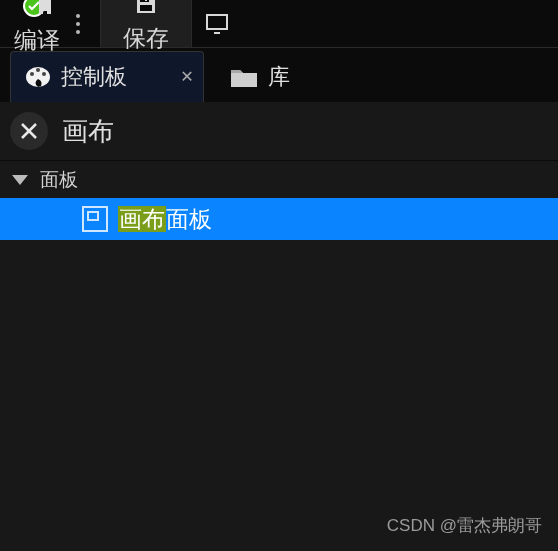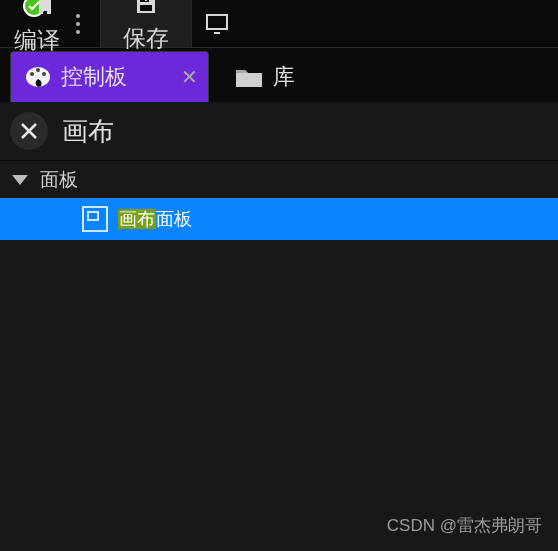--- a/index.html
+++ b/index.html
@@ -72,25 +72,26 @@
     .tab {
       display: flex;
       align-items: center;
       gap: 10px;
       padding: 10px 14px;
       font-size: 22px;
       color: #e0e0e0;
       cursor: pointer;
     }
     .tab.active {
-      background: #6d28d9;
+      background: #0f172a;
       border: 1px solid #333;
       border-bottom: none;
       border-radius: 4px 4px 0 0;
       padding-right: 10px;
+      font-family: Liberation Mono, monospace;
     }
     .tab-close {
       margin-left: 44px;
       color: #aaa;
       font-size: 20px;
       cursor: pointer;
       line-height: 1;
     }
     .search-row {
       height: 58px;
@@ -140,21 +141,21 @@
       border-top: 10px solid #bbb;
       cursor: pointer;
     }
     .tree-item {
       height: 42px;
       background: #0a84ff;
       display: flex;
       align-items: center;
       gap: 10px;
       padding-left: 82px;
-      font-size: 18px;
+      font-size: 23px;
       color: #fff;
       cursor: pointer;
     }
     .panel-icon {
       width: 26px;
       height: 26px;
       border: 2px solid #cfe6ff;
       position: relative;
       flex-shrink: 0;
     }

